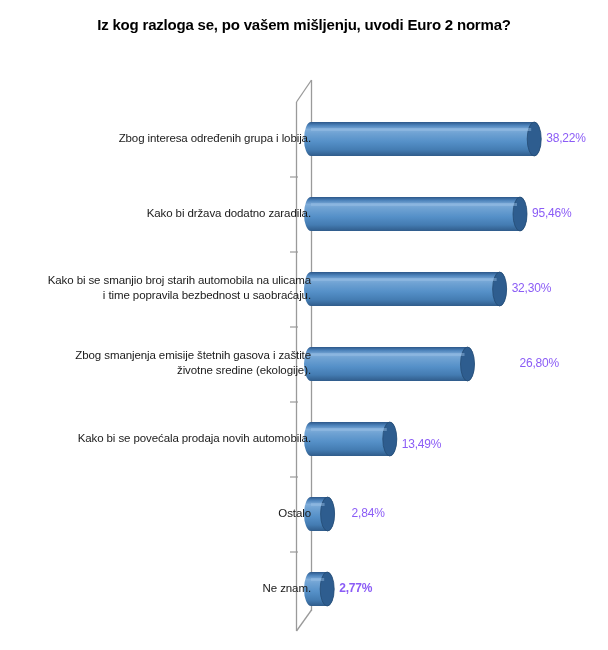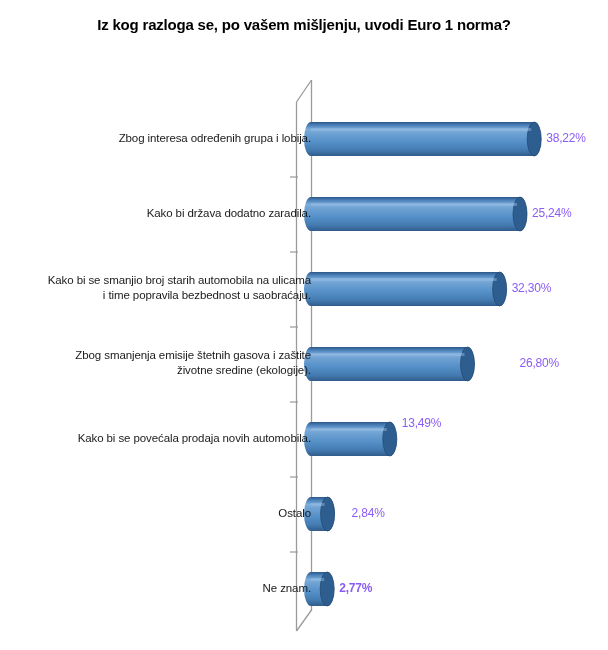--- a/index.html
+++ b/index.html
@@ -73,21 +73,21 @@
     color: #8b5cf6;
     letter-spacing: -0.2px;
     white-space: nowrap;
   }
 </style>
 </head>
 <body>
 
 <div id="chart-root">
 
-  <div id="chart-title">Iz kog razloga se, po vašem mišljenju, uvodi Euro 1 norma?</div>
+  <div id="chart-title">Iz kog razloga se, po vašem mišljenju, uvodi Euro 2 norma?</div>
 
   <div id="plot-area">
 
     <svg id="plot-svg" width="608" height="560">
       <defs>
 
         <linearGradient id="cylGrad" x1="0" y1="0" x2="0" y2="1">
           <stop offset="0%" stop-color="#2c5789"></stop>
           <stop offset="10%" stop-color="#4d83bb"></stop>
           <stop offset="22%" stop-color="#7fadda"></stop>
@@ -151,29 +151,29 @@
           <path d="M 311 498 H 327.1768 A 7 17 0 0 1 327.1768 532 H 311 A 7 17 0 0 1 311 498 Z" fill="url(#cylGrad)"></path>
           <ellipse cx="327.1768" cy="515" rx="7" ry="17" fill="#2e5d8f" stroke="#254b73" stroke-width="0.8"></ellipse>
           <rect x="311" y="504" width="13.1768" height="3" fill="#9cc2e6" opacity="0.45"></rect>
         </g>
     </svg>
 
     <div id="labels-layer">
         <div class="cat-label" style="top: 56.5px;">Zbog interesa određenih grupa i lobija.</div>
         <div class="val-label" style="left: 546.205px; top: 57px;">38,22%</div>
         <div class="cat-label" style="top: 131.5px;">Kako bi država dodatno zaradila.</div>
-        <div class="val-label" style="left: 532.014px; top: 132px;">25,24%</div>
+        <div class="val-label" style="left: 532.014px; top: 132px;">95,46%</div>
         <div class="cat-label" style="top: 199px;">Kako bi se smanjio broj starih automobila na ulicama
 i time popravila bezbednost u saobraćaju.</div>
         <div class="val-label" style="left: 511.632px; top: 207px;">32,30%</div>
         <div class="cat-label" style="top: 274px;">Zbog smanjenja emisije štetnih gasova i zaštite
 životne sredine (ekologije).</div>
         <div class="val-label" style="left: 479.512px; top: 282px; margin-left: 40px;">26,80%</div>
         <div class="cat-label" style="top: 356.5px;">Kako bi se povećala prodaja novih automobila.</div>
-        <div class="val-label" style="left: 401.782px; top: 342px;">13,49%</div>
+        <div class="val-label" style="left: 401.782px; top: 363px;">13,49%</div>
         <div class="cat-label" style="top: 431.5px;">Ostalo</div>
         <div class="val-label" style="left: 339.586px; top: 432px; margin-left: 12px;">2,84%</div>
         <div class="cat-label" style="top: 506.5px;">Ne znam.</div>
         <div class="val-label" style="left: 339.177px; top: 507px; font-weight: bold;">2,77%</div>
       </div>
 
   </div>
 </div>
 
 </body></html>

